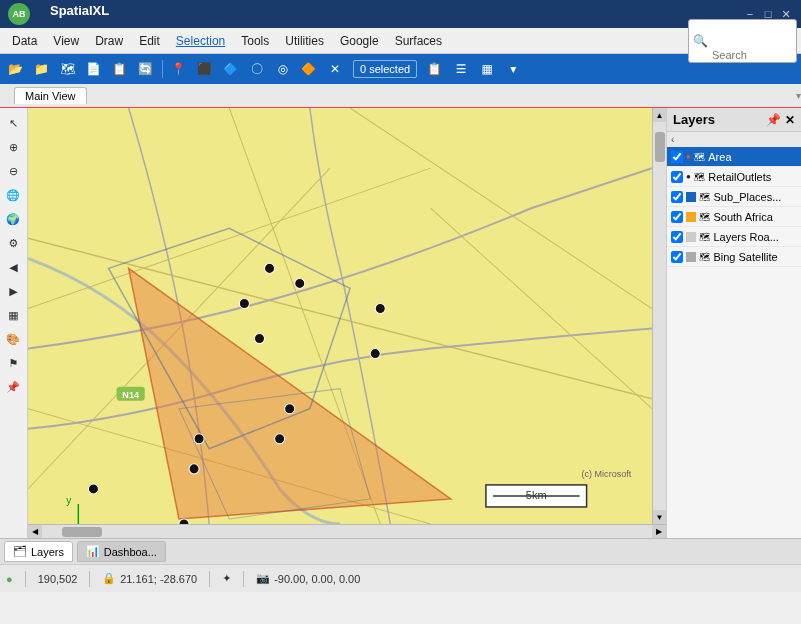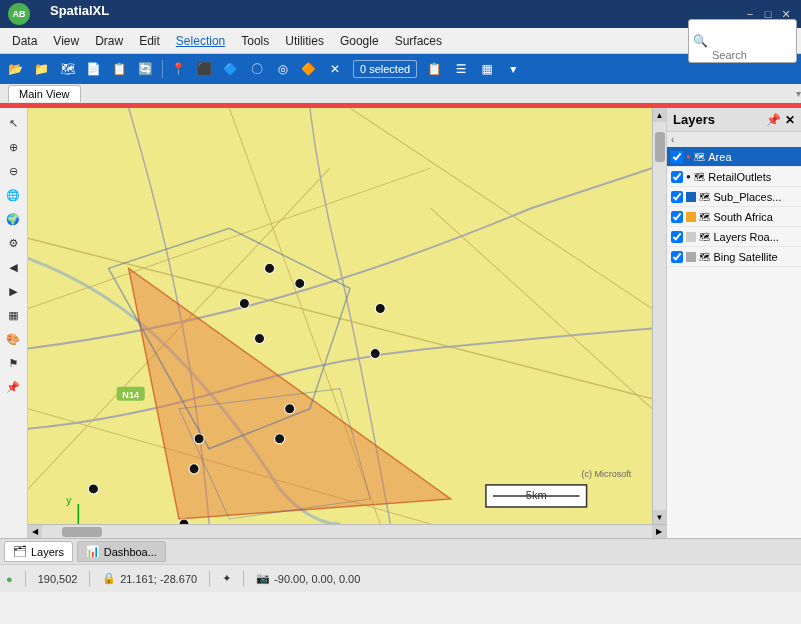--- a/index.html
+++ b/index.html
@@ -68,22 +68,22 @@
       color: white; font-size: 11px; padding: 2px 6px;
       border: 1px solid rgba(255,255,255,0.5); border-radius: 2px; margin: 0 4px;
     }
 
     
     #tabbar {
       background: #e8e8e8;
       display: flex;
       align-items: center;
       height: 24px;
-      border-bottom: 5px solid #ef4444;
-      padding-left: 8px;
+      border-bottom: 1px solid #ef4444;
+      padding-left: 14px;
     }
     .tab {
       padding: 2px 10px; font-size: 11px; cursor: pointer;
       background: #d0d0d0; border: 1px solid #bbb; border-bottom: none;
       border-radius: 3px 3px 0 0; margin-right: 2px;
     }
     .tab.active { background: white; }
 
     
     #main-layout {

